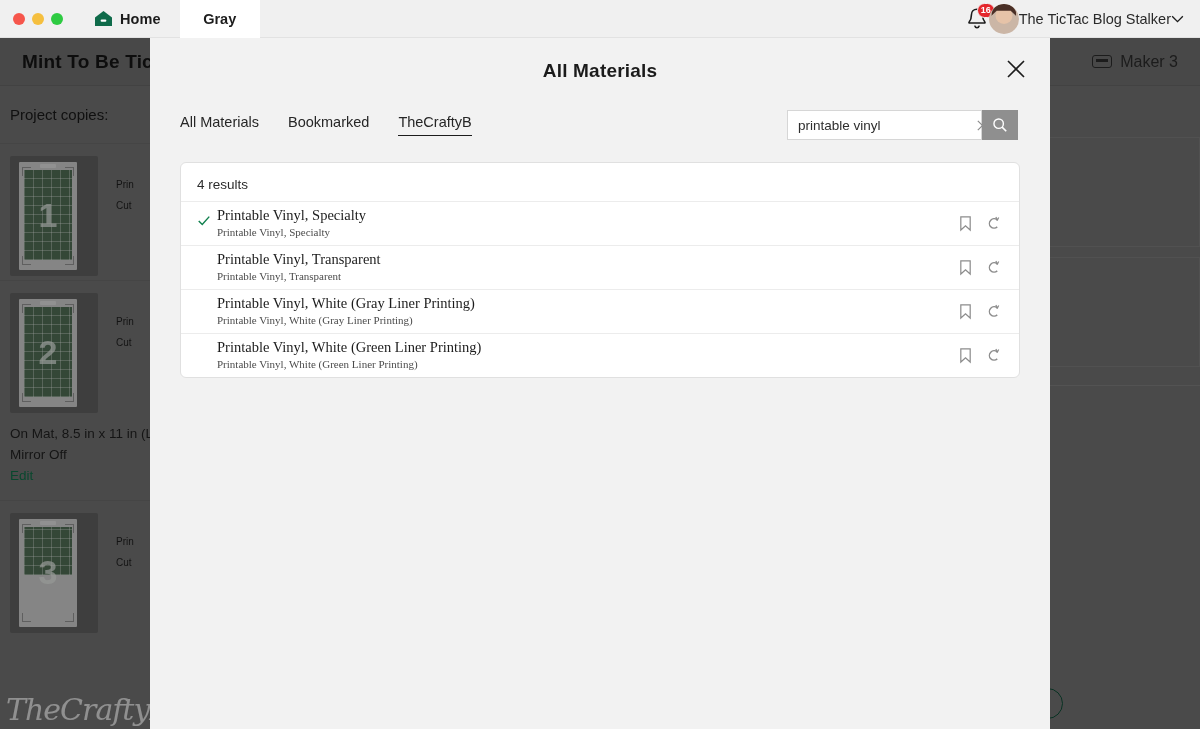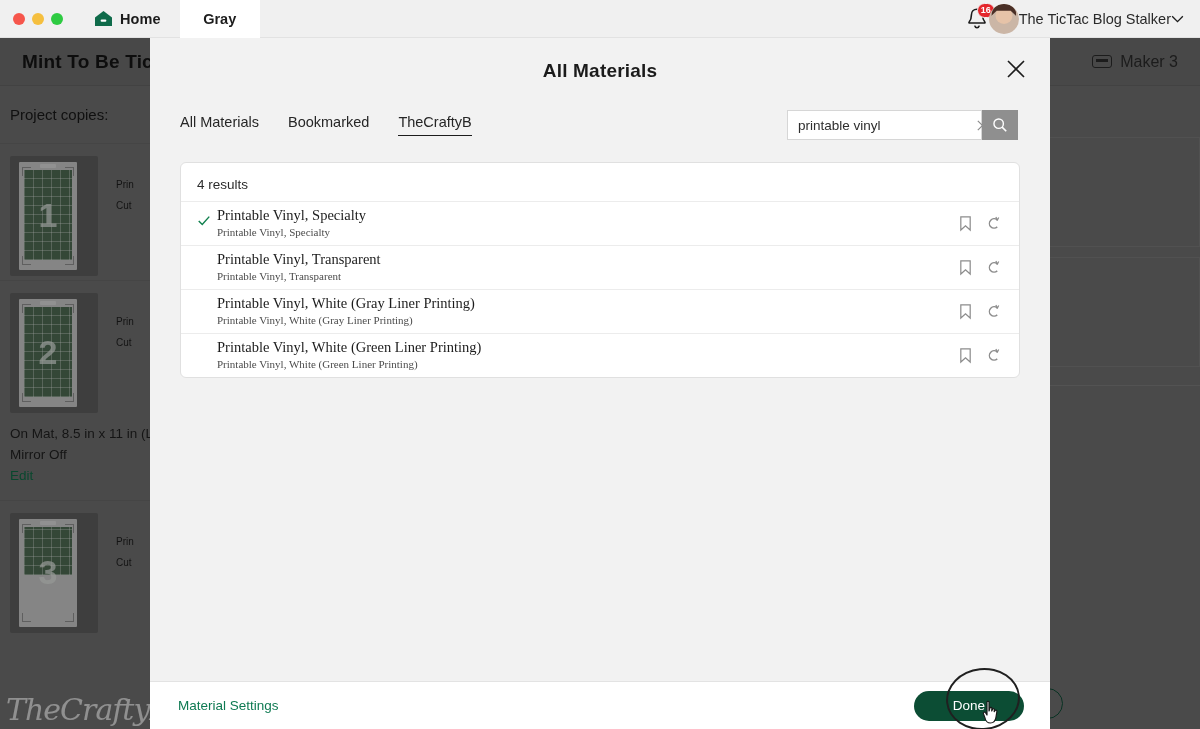--- a/index.html
+++ b/index.html
@@ -436,23 +436,15 @@
           </svg>
           <svg viewBox="0 0 16 18" width="15" height="17">
             <path d="M12 5.2 A5 5 0 1 0 12 12.6" fill="none" stroke="#8c8c8c" stroke-width="1.5"></path>
             <path d="M10.5 2 L12.6 5.6" stroke="#8c8c8c" stroke-width="1.3" fill="none"></path>
             <path d="M13.6 2.6 L11.6 6" stroke="#8c8c8c" stroke-width="1.3" fill="none"></path>
           </svg>
         </span>
       </div>
     </div>
 
-    <div class="modal-footer">
-      <span class="material-settings">Material Settings</span>
-      <button class="done-btn">Done</button>
-      <span class="annot-circle"></span>
-      <svg class="cursor-hand" viewBox="0 0 22 26">
-        <path d="M7 2 C7 1 9 1 9 2 L9 11 L10 8 C10.2 7 12 7.3 11.9 8.4 L11.7 11 L12.6 9.2 C13 8.3 14.7 8.8 14.4 9.9 L14.2 11.6 L15.2 10.4 C15.8 9.7 17.2 10.4 16.9 11.4 L16 17 C15.5 20.6 13.6 23 10.5 23 C7.5 23 5.6 21 5 18 L3.4 13.6 C3 12.4 4.8 11.4 5.5 12.6 L7 15 Z" fill="#ffffff" stroke="#1a1a1a" stroke-width="1.2" stroke-linejoin="round"></path>
-      </svg>
-    </div>
   </div>
 
 </div>
 
 </body></html>

